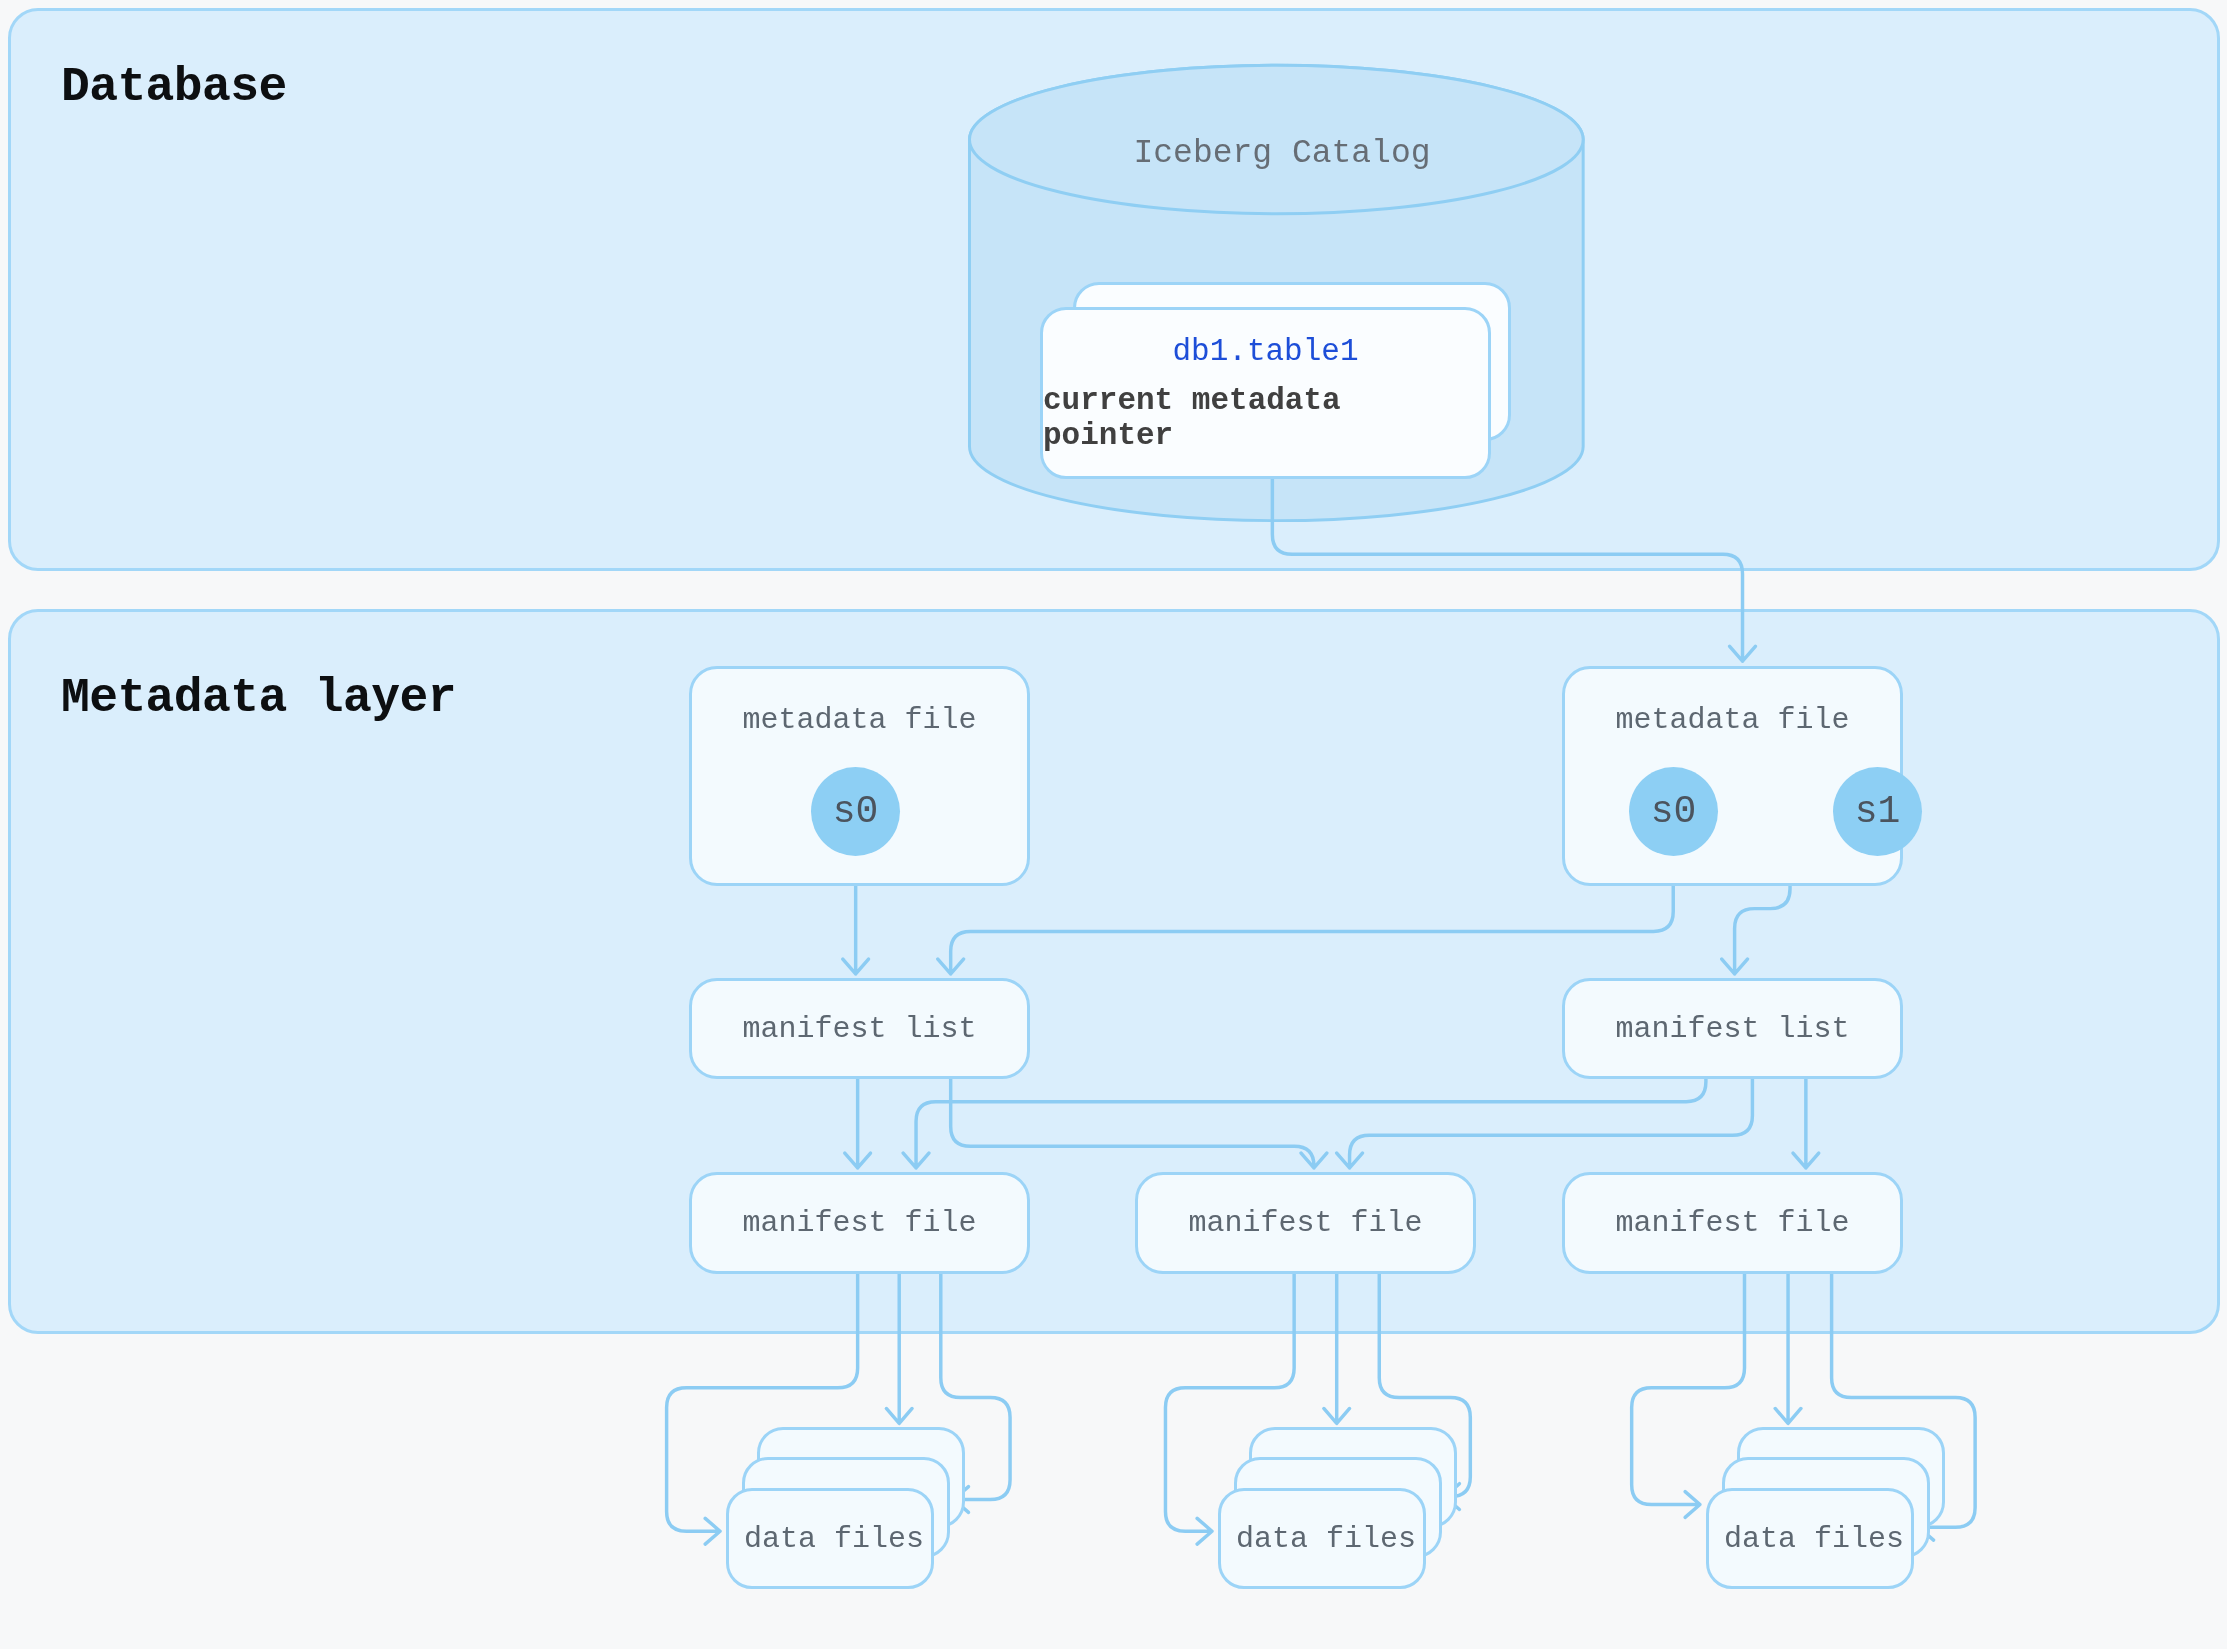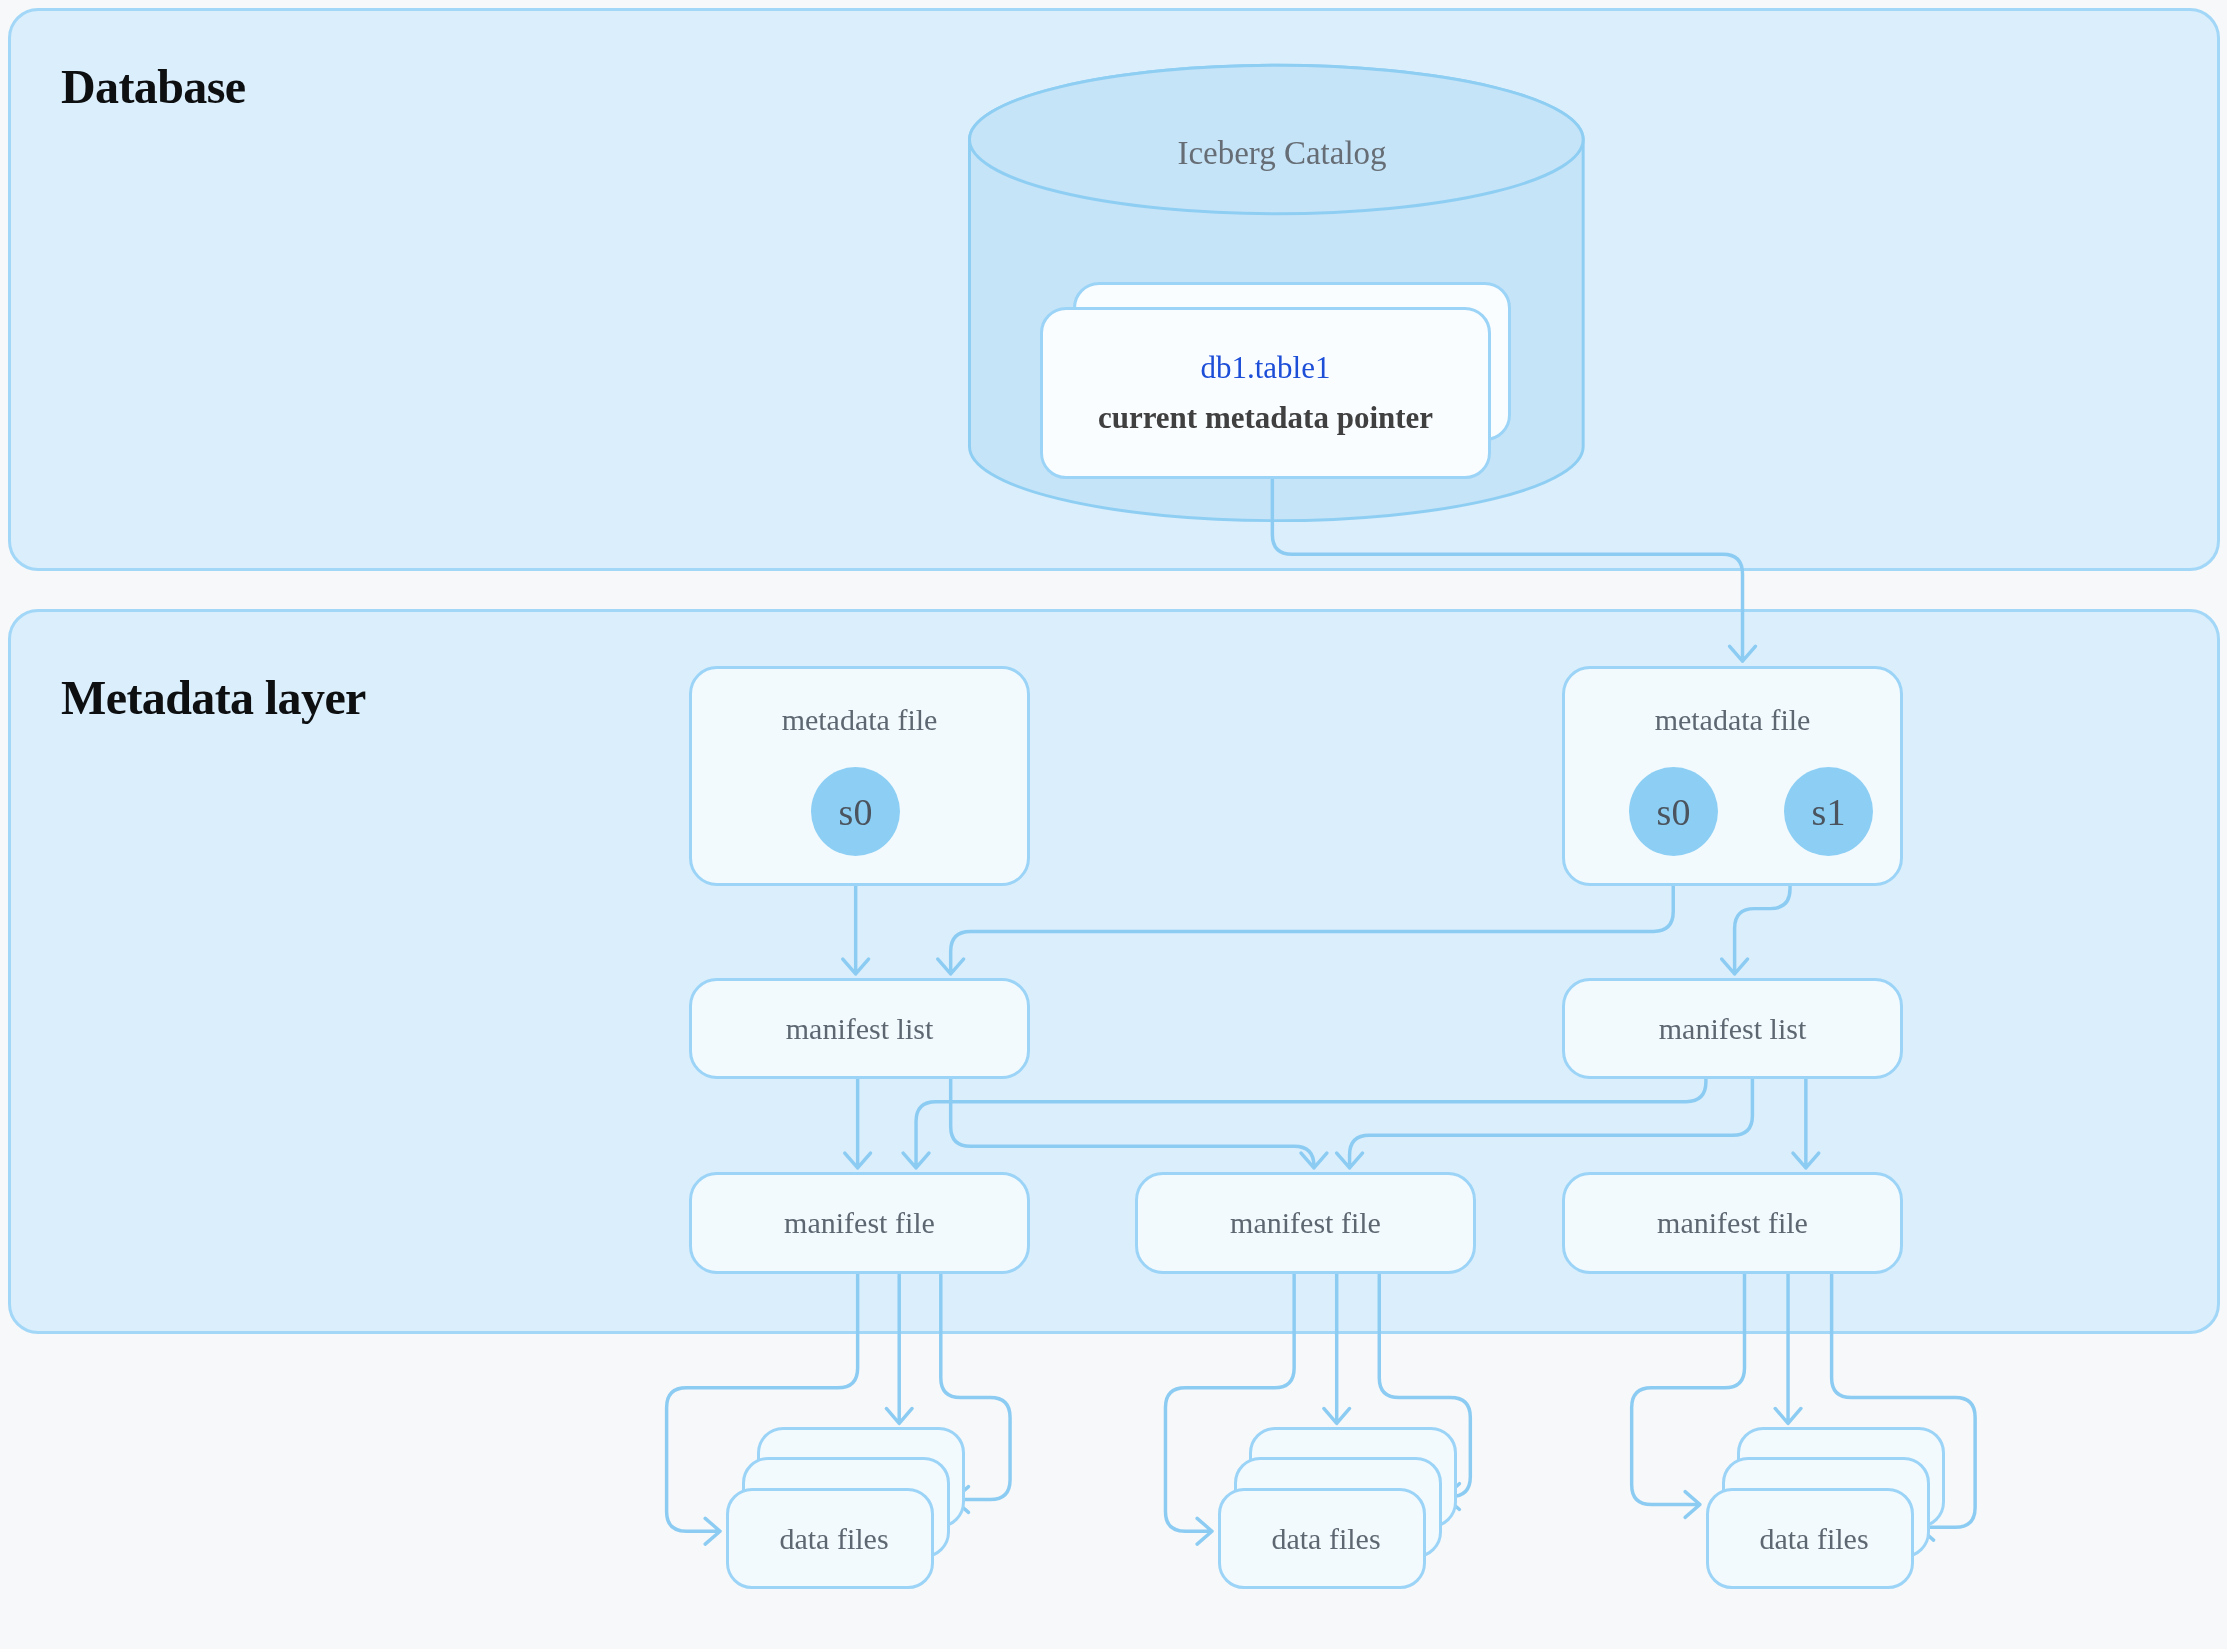--- a/index.html
+++ b/index.html
@@ -1,19 +1,19 @@
 <!DOCTYPE html>
 <html style="--page-bg: #f7f8f9; --panel-fill: #daeefc; --panel-border: #a2d7f8; --node-fill: #f3fafe; --node-border: #9cd4f7; --card-fill: #fafdff; --cylinder-fill: #c6e4f8; --cylinder-border: #8fcef3; --wire: #8cccf3; --snapshot-fill: #8dcff4; --title-text: #0d0f11; --node-text: #5d6771; --snapshot-text: #4b545e;"><head>
 <meta charset="utf-8">
 <style>
   html,body{margin:0;padding:0;background:#f7f8f9;}
   .stage{
     position:relative;width:2228px;height:1649px;overflow:hidden;
     background:var(--page-bg);
-    font-family:Liberation Serif, serif;
+    font-family:Liberation Mono, monospace;
   }
   .panel{
     position:absolute;box-sizing:border-box;
     background:var(--panel-fill);
     border:3px solid var(--panel-border);
     border-radius:30px;
   }
   .panel-title{
     position:absolute;left:50px;margin:0;
     font-size:48px;font-weight:800;letter-spacing:-0.6px;line-height:1.05;
@@ -109,21 +109,21 @@
 
   <div class="node" style="left:689px;top:666px;width:341px;height:220px;">
     <div class="node-label label-top">metadata file</div>
   </div>
   <div class="snap" style="left:811px;top:767px;">s0</div>
 
   <div class="node" style="left:1562px;top:666px;width:341px;height:220px;">
     <div class="node-label label-top">metadata file</div>
   </div>
   <div class="snap" style="left:1629px;top:767px;">s0</div>
-  <div class="snap" style="left:1784px;top:767px;">s1</div>
+  <div class="snap" style="left:1833px;top:767px;">s1</div>
 
   <div class="node centered" style="left:689px;top:978px;width:341px;height:101px;">
     <span class="node-label">manifest list</span>
   </div>
   <div class="node centered" style="left:1562px;top:978px;width:341px;height:101px;">
     <span class="node-label">manifest list</span>
   </div>
 
   <div class="node centered" style="left:689px;top:1172px;width:341px;height:102px;">
     <span class="node-label">manifest file</span>

